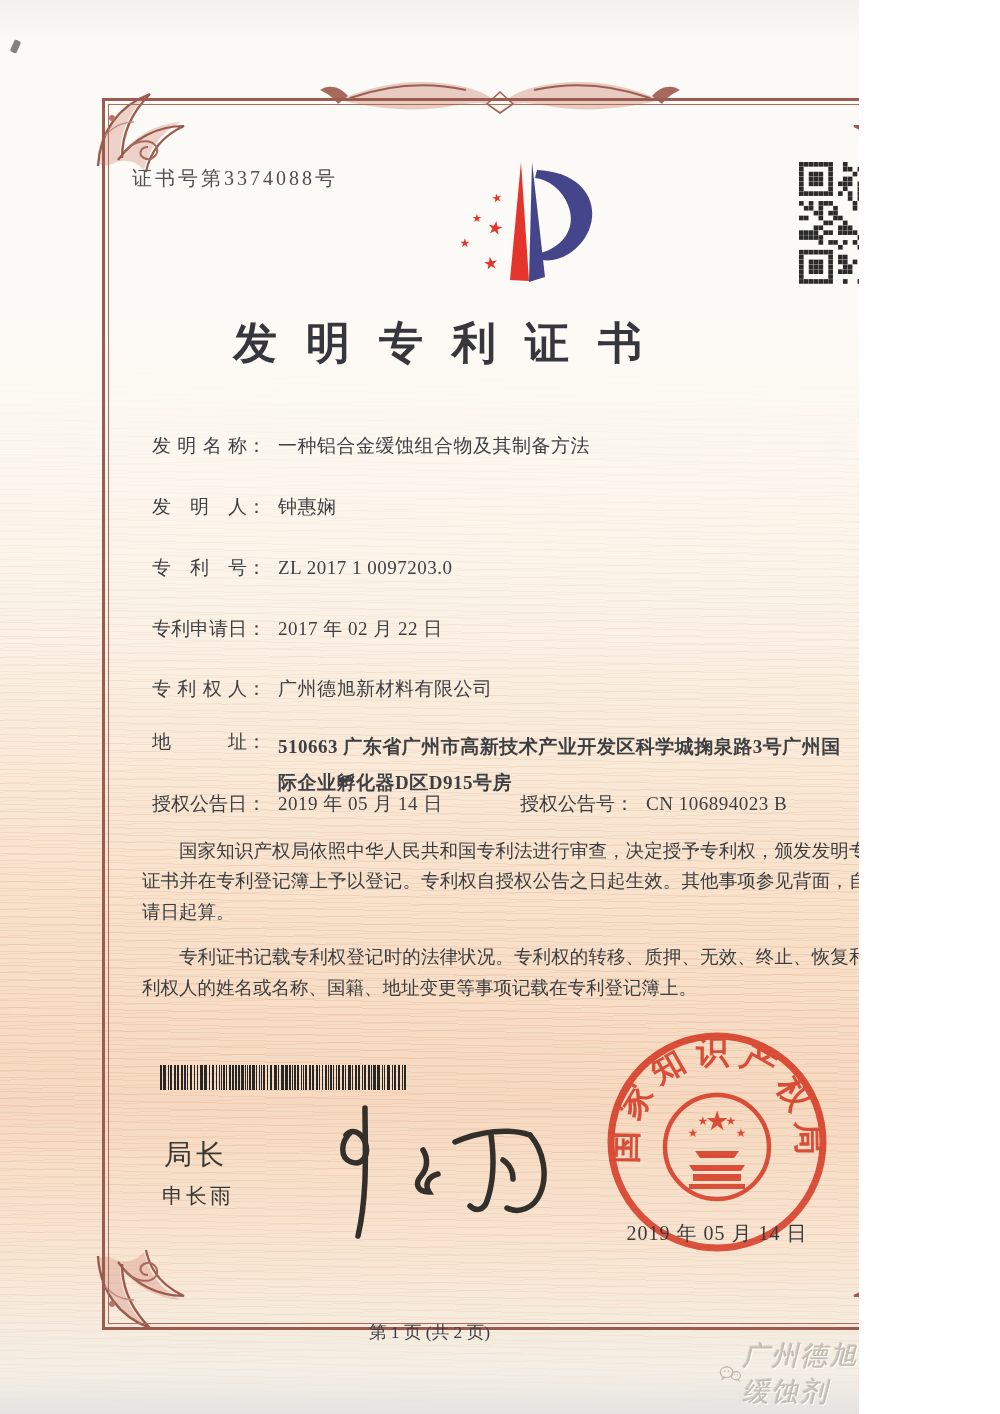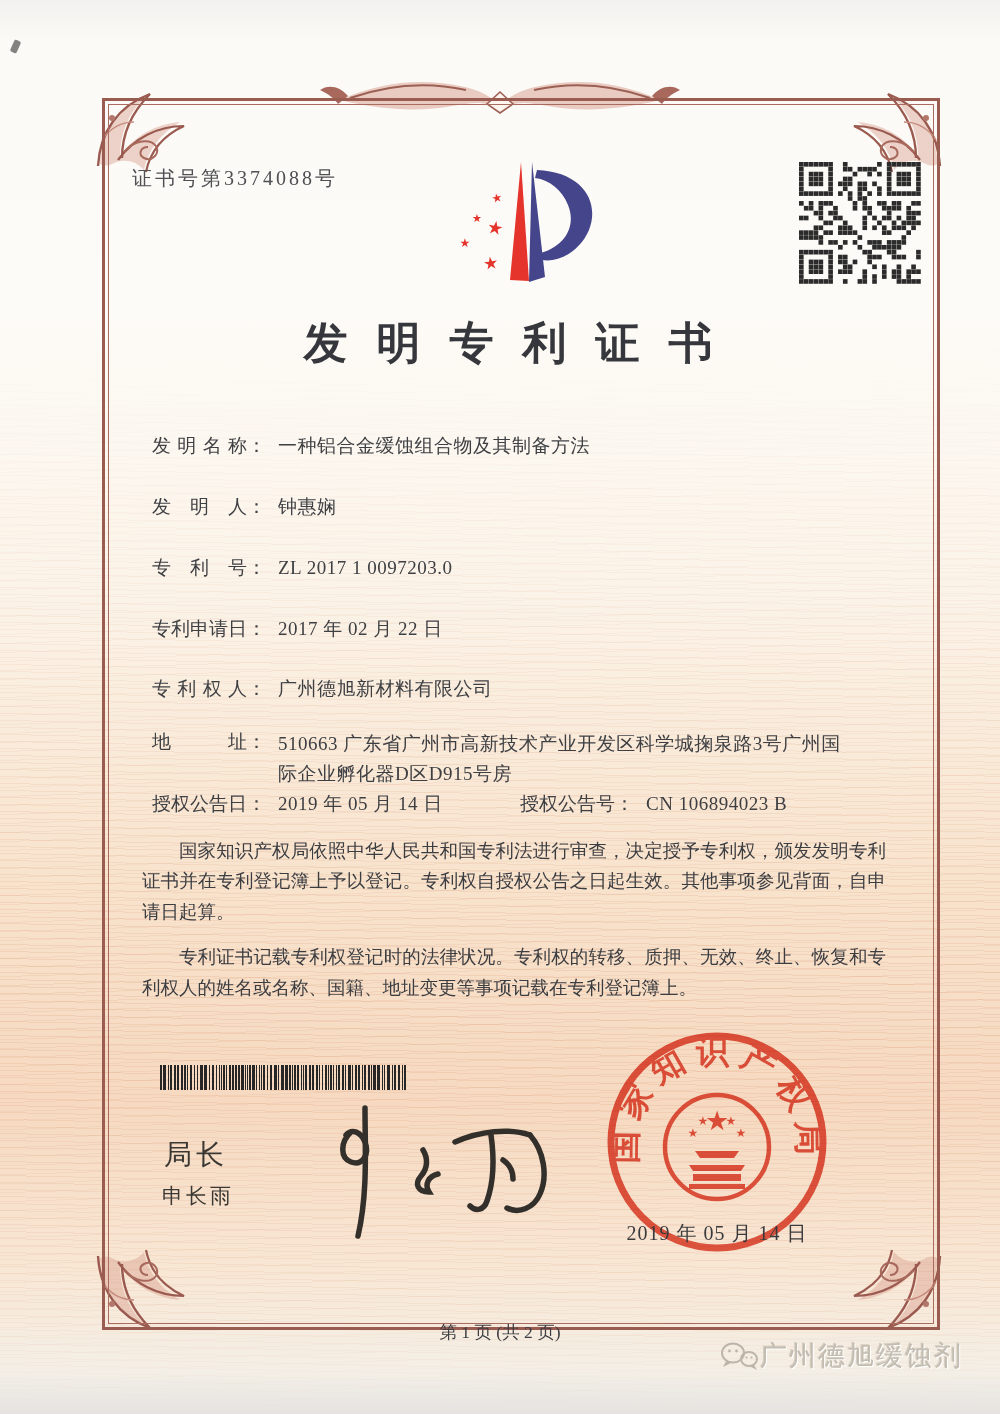--- a/index.html
+++ b/index.html
@@ -1,16 +1,16 @@
 <!DOCTYPE html>
 <html><head>
 <meta charset="utf-8">
 <style>
   html,body{margin:0;padding:0;background:#fff;}
-  .page{position:relative;width:1000px;height:1414px;overflow:hidden;
+  .page{position:relative;width:859px;height:1414px;overflow:hidden;
     font-family:"Liberation Serif","DejaVu Serif",serif;color:#3e3f43;
     background:linear-gradient(180deg,#f3f1ef 0%,#fbfaf6 3%,#fdfbf7 22%,#fbf3e8 42%,#f8e3cd 62%,#f6d9c0 78%,#f8e7d5 90%,#f4efe6 97%,#e5e3e1 100%);}
   .texture{position:absolute;inset:0;z-index:0;pointer-events:none;
     background:
       repeating-linear-gradient(1.2deg,rgba(205,115,75,.14) 0 1px,transparent 1px 7px),
       repeating-linear-gradient(-1.8deg,rgba(205,115,75,.10) 0 1px,transparent 1px 9px);
     -webkit-mask-image:linear-gradient(180deg,transparent 0%,transparent 24%,rgba(0,0,0,.5) 46%,#000 70%,rgba(0,0,0,.55) 92%,transparent 100%);
     mask-image:linear-gradient(180deg,transparent 0%,transparent 24%,rgba(0,0,0,.5) 46%,#000 70%,rgba(0,0,0,.55) 92%,transparent 100%);}
   .frame{position:absolute;left:102px;top:98px;width:832px;height:1226px;border:3px solid #9a5b50;z-index:1;}
   .frame-inner{position:absolute;inset:3px;border:1px solid #a96c5e;}
@@ -20,21 +20,21 @@
   .cert-no{position:absolute;left:132px;top:165px;font-size:20px;letter-spacing:3px;color:#4f5054;z-index:2;}
   .logo{position:absolute;left:425px;top:154px;width:210px;height:142px;z-index:2;}
   .qr{position:absolute;left:799px;top:162px;width:122px;height:122px;z-index:2;}
   .title{position:absolute;left:0;right:0;top:314px;text-align:center;font-size:44px;font-weight:600;
     letter-spacing:29px;padding-left:45px;color:#35373c;z-index:2;}
 
   .row{position:absolute;left:152px;font-size:19px;color:#3e3f43;z-index:2;white-space:nowrap;}
   .jlabel{display:inline-flex;justify-content:space-between;width:95px;vertical-align:top;}
   .colon{margin-right:12px;}
   .fval{letter-spacing:.5px;}
-  .fval.wide{display:inline-block;width:578px;white-space:normal;line-height:30px;vertical-align:top;}
+  .fval.wide{display:inline-block;width:578px;white-space:normal;line-height:36px;vertical-align:top;font-weight:bold;}
   #row-name{top:433px}#row-inventor{top:494px}#row-patno{top:555px}#row-filing{top:616px}
   #row-patentee{top:676px}#row-address{top:729px}#row-grantdate{top:791px}
   #row-grantno{top:791px;left:520px}
 
   .paras{position:absolute;left:142px;top:836px;width:744px;font-size:18.5px;line-height:30.4px;
     text-align:justify;color:#3c3d41;z-index:2;}
   .paras p{margin:0;text-indent:2em;}
   .paras p + p{margin-top:15px;}
 
   .barcode{position:absolute;left:158px;top:1064px;z-index:2;}
@@ -42,21 +42,21 @@
   .sig-name{position:absolute;left:162px;top:1182px;font-size:21px;letter-spacing:3px;color:#3b3833;z-index:2;font-family:"Liberation Sans","DejaVu Sans",sans-serif;}
   .signature{position:absolute;left:295px;top:1098px;z-index:2;}
 
   .seal{position:absolute;left:596px;top:1016px;width:242px;height:242px;z-index:2;mix-blend-mode:multiply;}
   .seal-date{position:absolute;left:596px;top:1220px;width:242px;text-align:center;font-size:20px;
     letter-spacing:1px;color:#3a3a3d;z-index:3;}
 
   .page-info{position:absolute;left:0;right:0;top:1282px;text-align:center;font-size:17.5px;color:#3e3e42;z-index:2;margin-top:38px;}
   .back-note{position:absolute;left:0;right:0;top:1346px;text-align:center;font-size:19px;letter-spacing:2px;color:#3d3d41;z-index:2;}
 
-  .watermark{position:absolute;left:718px;top:1338px;display:flex;align-items:center;z-index:3;}
+  .watermark{position:absolute;left:718px;top:1338px;display:flex;align-items:center;z-index:3;font-style:italic;}
   .watermark .wm-text{font-size:27px;letter-spacing:2px;color:#c3bcb1;
     text-shadow:1px 1px 0 #fff,-1px -1px 0 rgba(120,110,95,.25);font-family:"Liberation Sans","DejaVu Sans",sans-serif;}
 </style>
 </head>
 <body>
 
 <div class="page">
   <div class="texture"></div>
   <div class="speck"></div>
 

